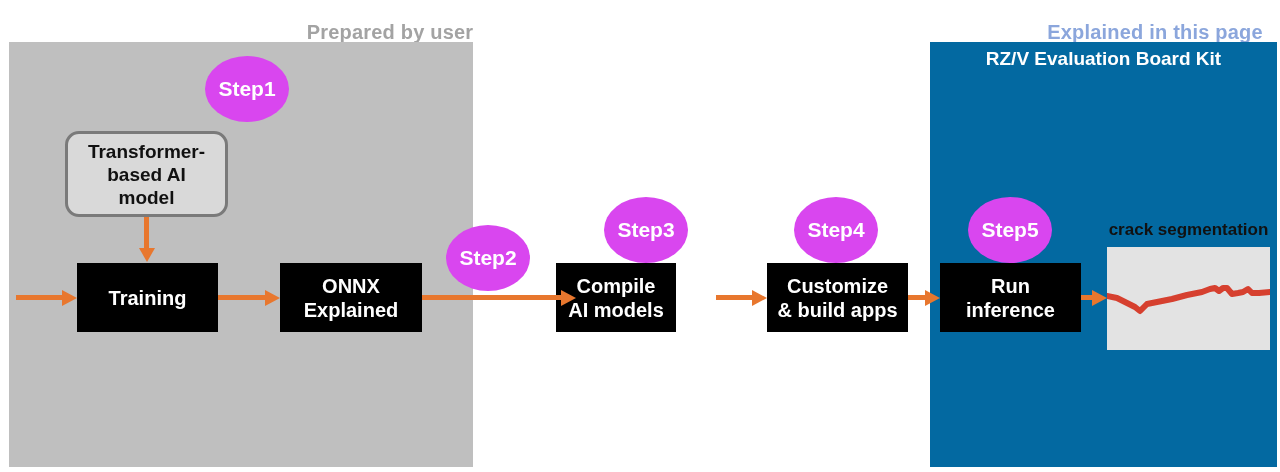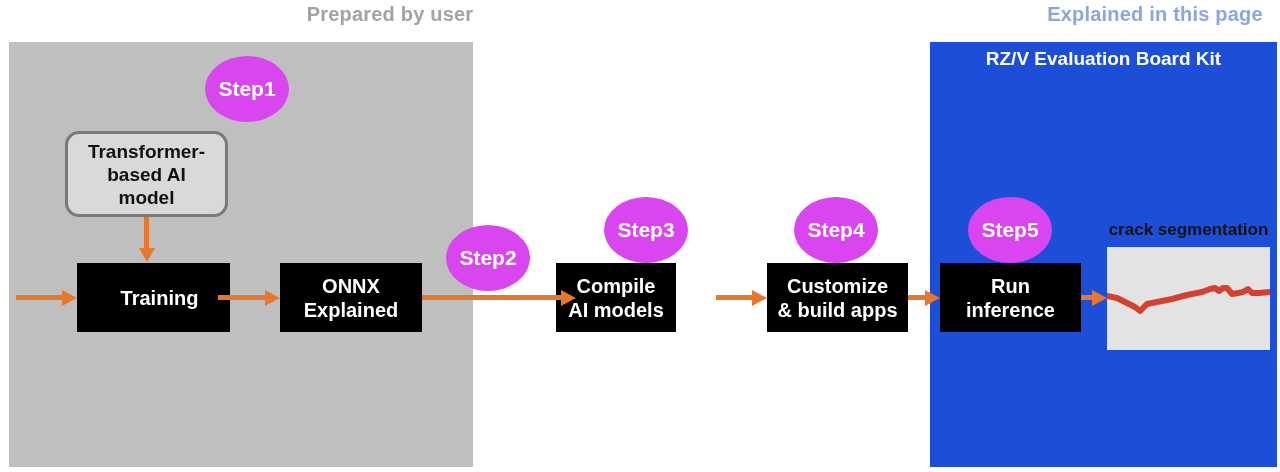--- a/index.html
+++ b/index.html
@@ -3,31 +3,31 @@
 <meta charset="utf-8">
 <style>
   html,body { margin:0; padding:0; background:#ffffff; }
   .canvas {
     position:relative; width:1280px; height:472px;
     font-family:"Liberation Sans", sans-serif; background:#ffffff;
     overflow:hidden;
   }
   
   .hdr-label {
-    position:absolute; top:3px; font-size:20px; font-weight:bold;
+    position:absolute; top:21px; font-size:20px; font-weight:bold;
     text-align:center; letter-spacing:0.2px;
   }
   .hdr-left  { left:240px; width:300px; color:#a3a3a3; }
   .hdr-right { left:1030px; width:250px; color:#8ba6dc; }
 
   
   .panel { position:absolute; top:42px; height:425px; }
   .panel-gray  { left:9px;   width:464px; background:#bfbfbf; }
   .panel-mid   { left:492px; width:425px; background:#8faadc; }
-  .panel-right { left:930px; width:347px; background:#1d4ed8; }
+  .panel-right { left:930px; width:347px; background:#0369a1; }
   .panel-title {
     position:absolute; top:6px; left:0; width:100%;
     text-align:center; color:#ffffff; font-size:19px; font-weight:bold;
   }
 
   
   .model-box {
     position:absolute; left:65px; top:131px; width:163px; height:86px;
     background:#d9d9d9; border:3px solid #7a7a7a; border-radius:14px;
     box-sizing:border-box; display:flex; align-items:center; justify-content:center;
@@ -35,21 +35,21 @@
     line-height:23px; white-space:pre-line;
   }
 
   
   .pbox {
     position:absolute; top:263px; height:69px; background:#000000;
     display:flex; align-items:center; justify-content:center;
     color:#ffffff; font-size:20px; font-weight:bold; text-align:center;
     line-height:24px; white-space:pre-line;
   }
-  .pbox-training  { left:77px;  width:141px;padding-left:12px; }
+  .pbox-training  { left:77px;  width:141px; }
   .pbox-onnx      { left:280px; width:142px; }
   .pbox-compile   { left:556px; width:120px; }
   .pbox-customize { left:767px; width:141px; }
   .pbox-run       { left:940px; width:141px; }
 
   
   .step {
     position:absolute; width:84px; height:66px; border-radius:50%;
     background:#d946ef; color:#ffffff; font-size:21px; font-weight:bold;
     display:flex; align-items:center; justify-content:center; z-index:3;

